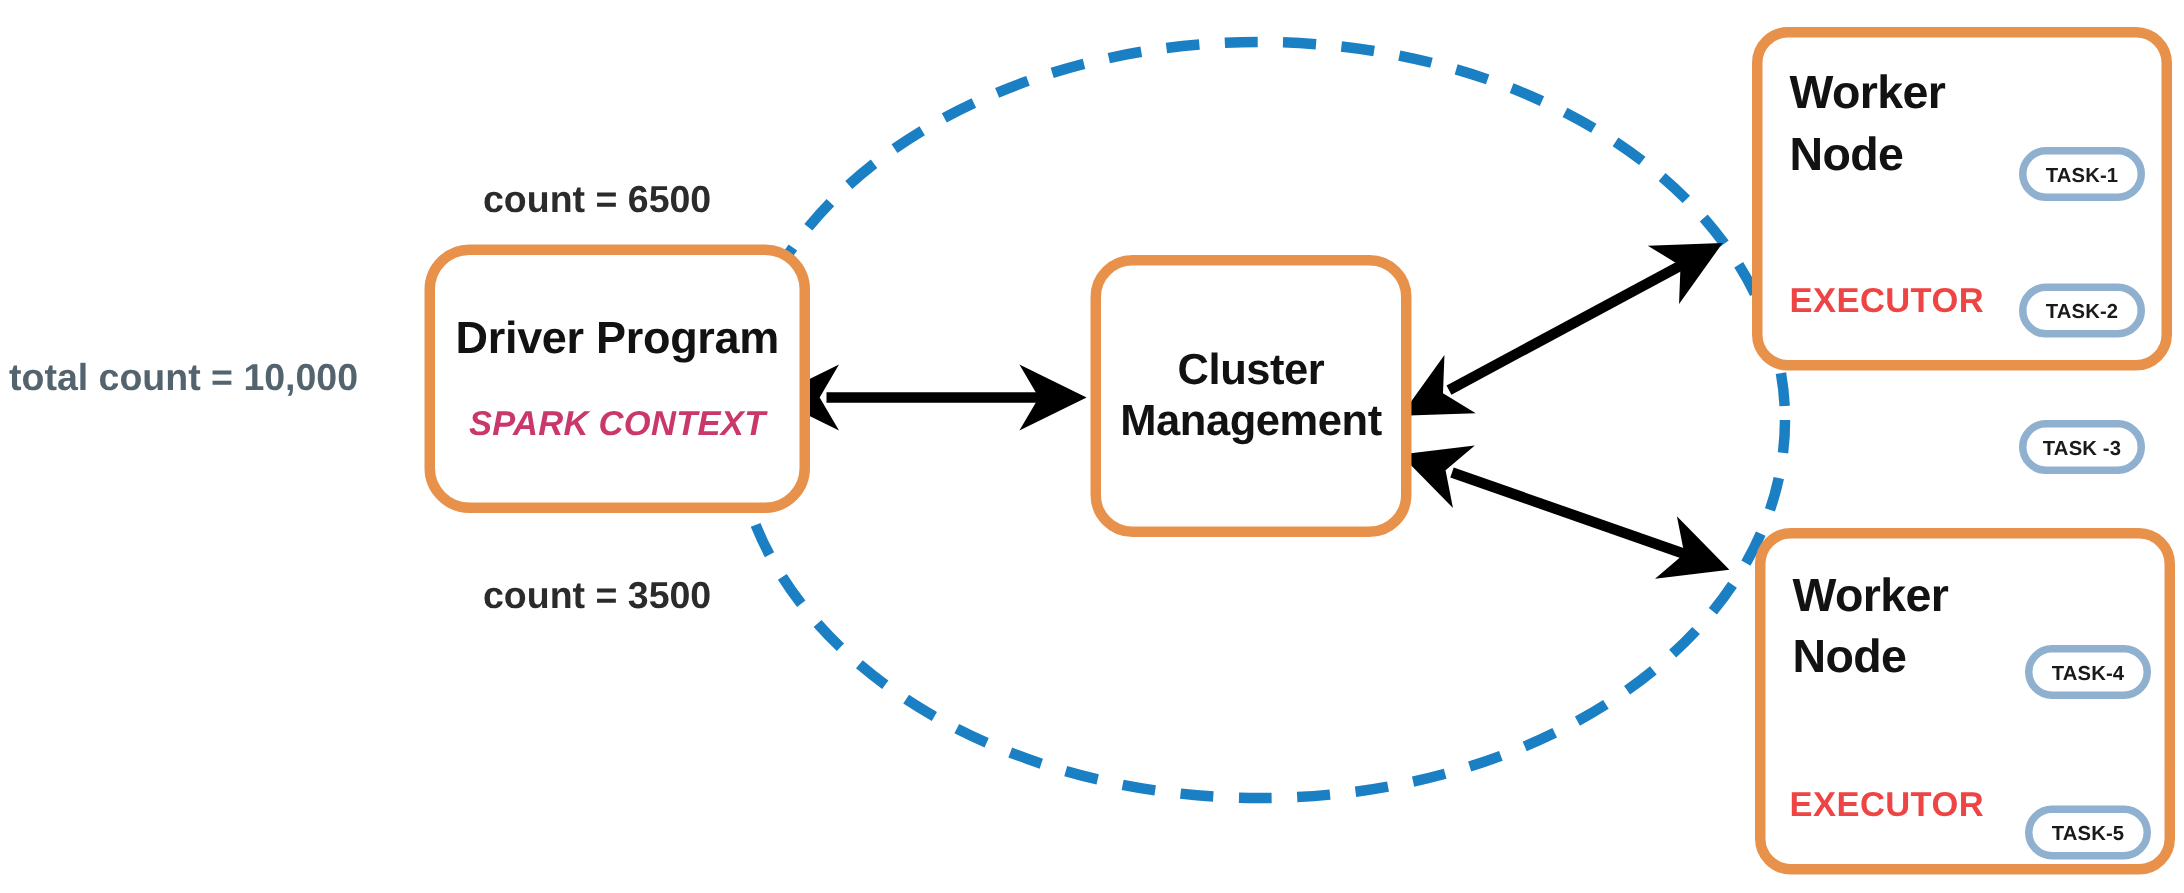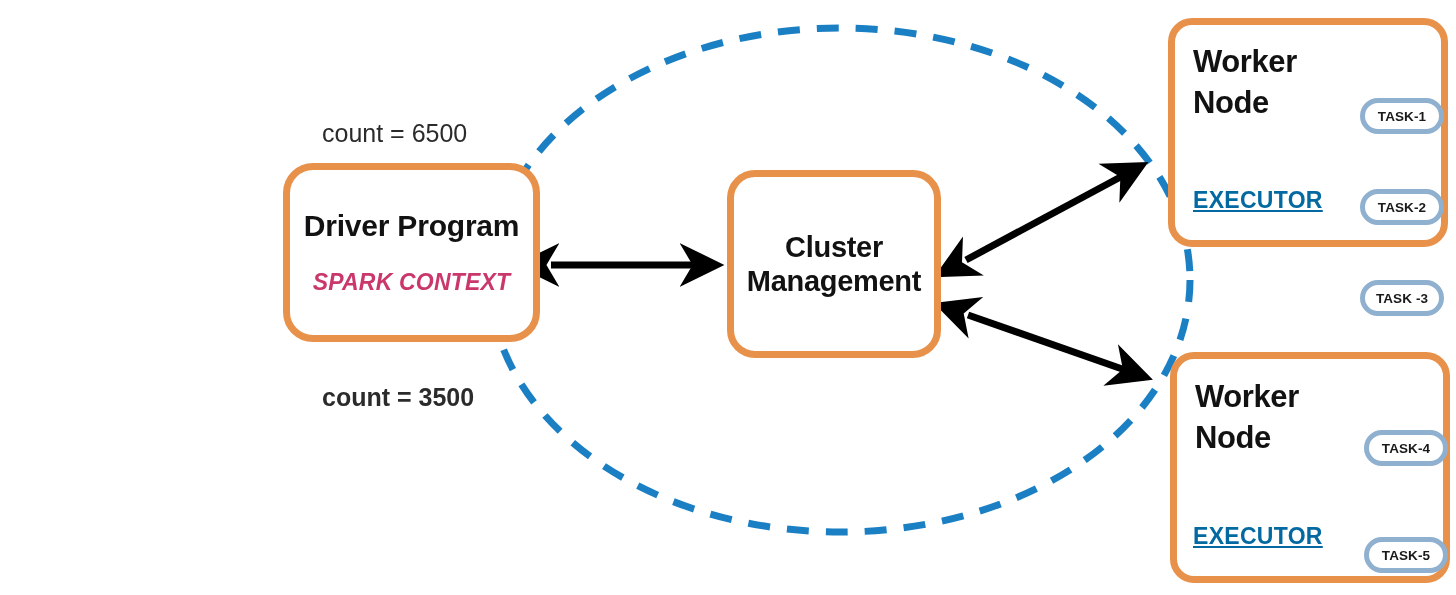--- a/index.html
+++ b/index.html
@@ -93,41 +93,39 @@
     width: 280px;
     border-radius: 24px;
   }
   #worker-1 { left: 1168px; top: 18px;  height: 229px; }
   #worker-2 { left: 1170px; top: 352px; height: 231px; }
 
   .worker-inner {
     position: relative;
     width: 100%;
     height: 100%;
-    padding-left: 14px;
   }
   .worker-title {
     position: absolute;
     left: 18px;
     top: 17px;
     font-size: 31px;
     font-weight: 700;
     color: #121212;
     line-height: 1.32;
     letter-spacing: -0.4px;
   }
   .executor-label {
     position: absolute;
     left: 18px;
     bottom: 26px;
     font-size: 23px;
     font-weight: 700;
-    color: #0369a1;
+    color: #ef4444;
     letter-spacing: 0.3px;
-    text-decoration: underline;
   }
   #worker-2 .worker-title { top: 18px; }
   #worker-2 .executor-label { bottom: 26px; left: 16px; }
 
   .task-stack {
     position: absolute;
     right: 11px;
     top: 26px;
     display: flex;
     flex-direction: column;
@@ -156,21 +154,21 @@
   
   .lbl {
     position: absolute;
     white-space: nowrap;
     z-index: 4;
   }
   #count-top {
     left: 322px;
     top: 119px;
     font-size: 25px;
-    font-weight: 400;
+    font-weight: 700;
     color: #2b2b2b;
   }
   #count-bottom {
     left: 322px;
     top: 383px;
     font-size: 25px;
     font-weight: 700;
     color: #2b2b2b;
   }
   #total-count {
@@ -242,14 +240,15 @@
       <div class="task-stack">
         <div class="task-pill">TASK-4</div>
         <div class="task-pill">TASK-5</div>
         <div class="task-pill">TASK-1</div>
       </div>
     </div>
   </div>
 
   <div class="lbl" id="count-top">count = 6500</div>
   <div class="lbl" id="count-bottom">count = 3500</div>
+  <div class="lbl" id="total-count">total count = 10,000</div>
 
 </div>
 
 </body></html>

